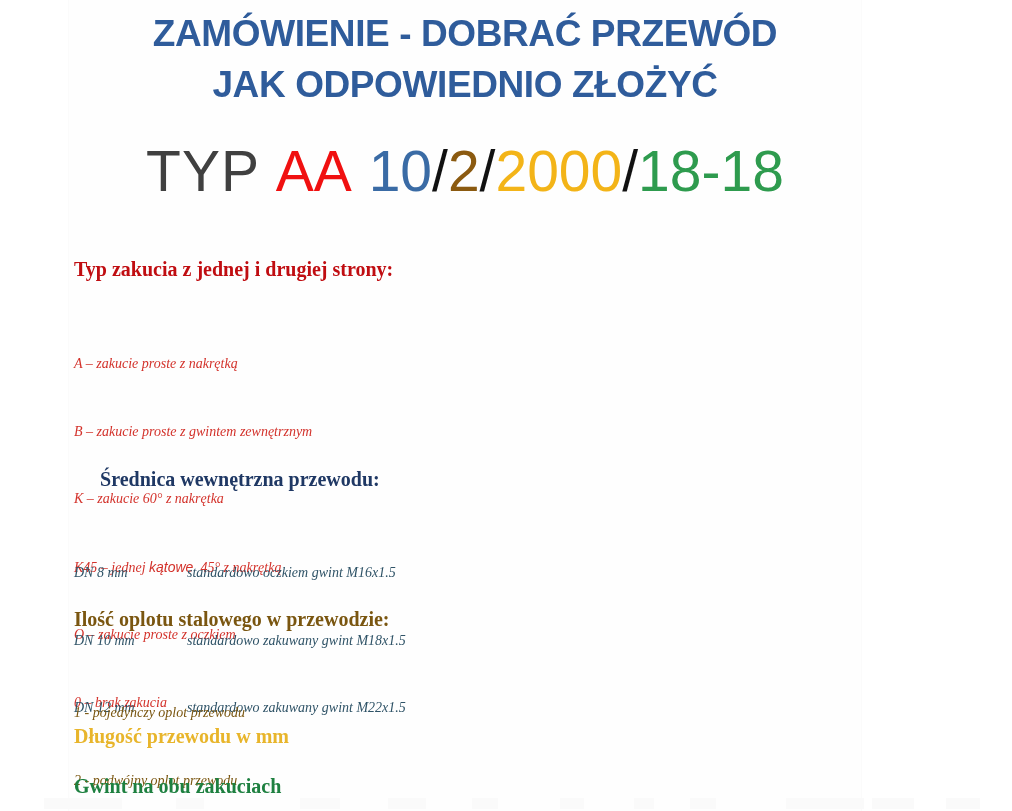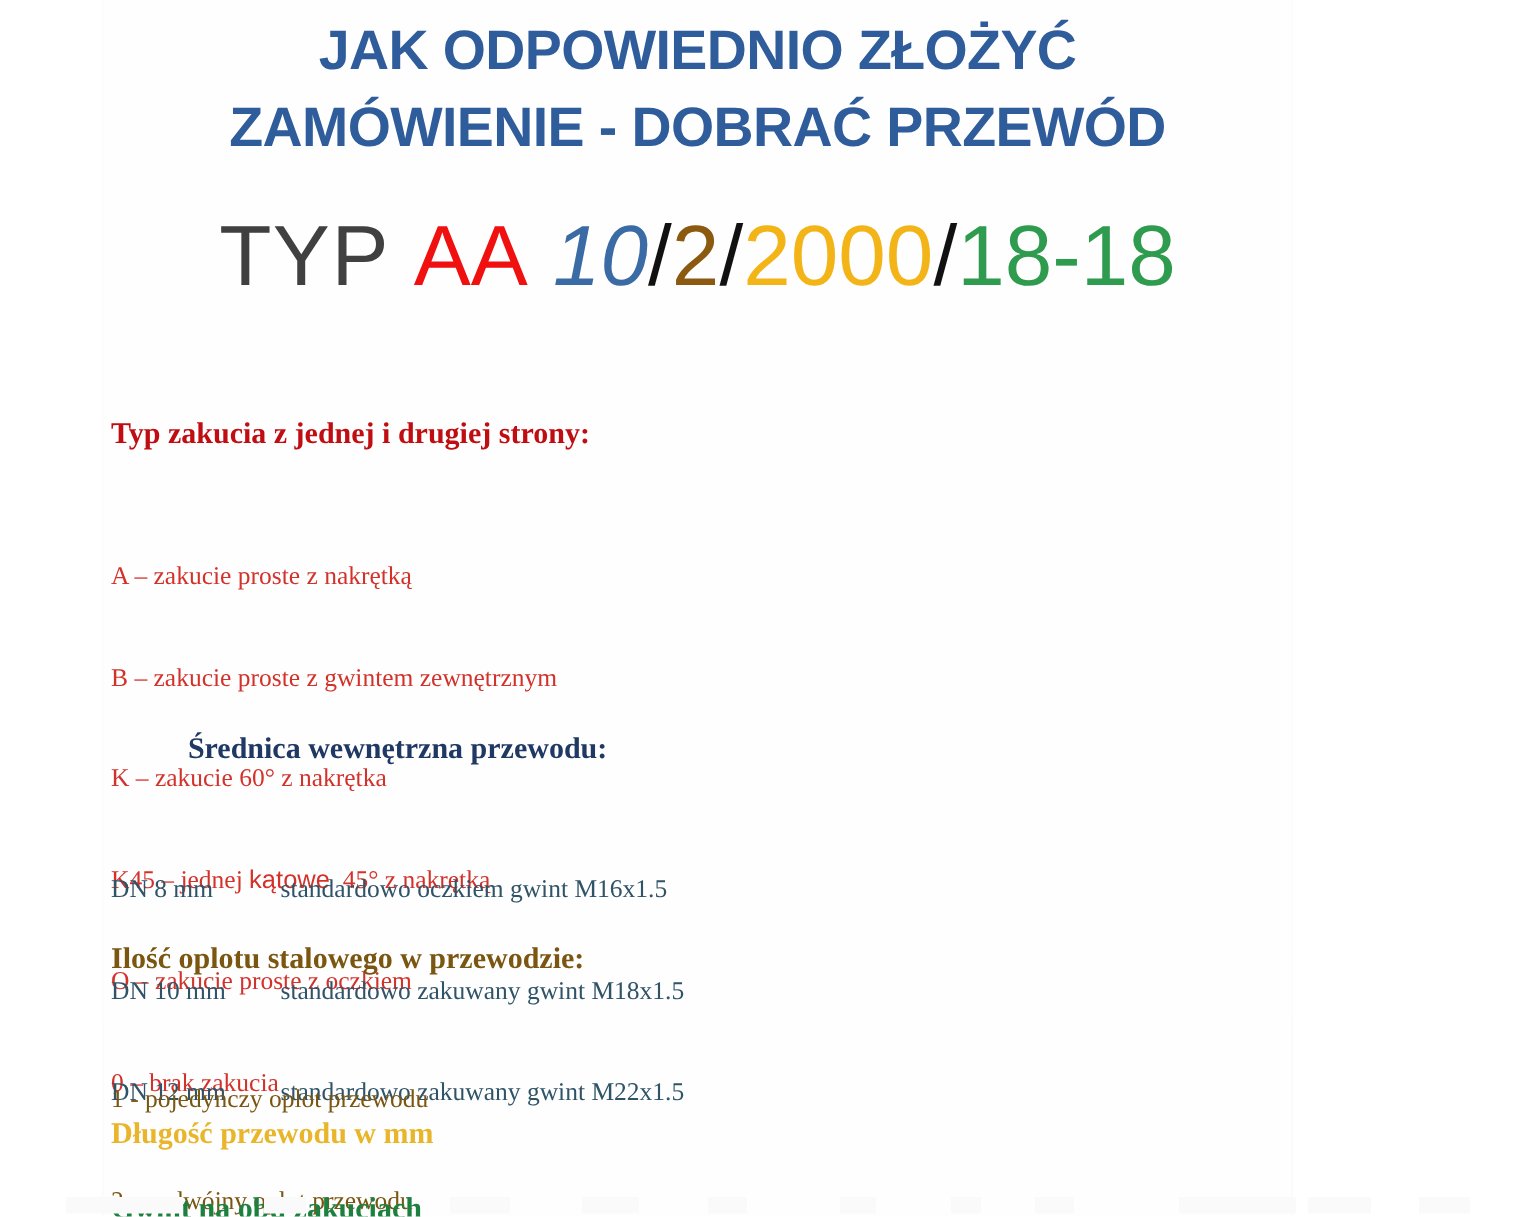--- a/index.html
+++ b/index.html
@@ -50,41 +50,42 @@
     text-align: center;
     font-family: "Liberation Sans", "DejaVu Sans", sans-serif;
     font-weight: normal;
     font-size: 57px;
     line-height: 70px;
     white-space: nowrap;
   }
   .typ-line span { display: inline; }
   .t-typ  { color: #404040; letter-spacing: 1px; }
   .t-aa   { color: #F01010; }
-  .t-dn   { color: #3A6BA5; font-style: italic; }
+  .t-dn   { color: #3A6BA5; }
   .t-sl   { color: #111111; }
   .t-br   { color: #8B5A10; }
   .t-len  { color: #F3B418; }
   .t-gw   { color: #2E9B4E; }
 
-  .section { position: absolute; left: 74px; margin-top: 20px; }
+  .section { position: absolute; left: 74px; }
 
   .sec-head {
     font-family: "Liberation Serif", "DejaVu Serif", serif;
     font-weight: bold;
     font-size: 20px;
     line-height: 24px;
     white-space: nowrap;
   }
   .sec-body {
     font-family: "Liberation Serif", "DejaVu Serif", serif;
     font-weight: normal;
-    font-size: 17px;
+    font-size: 14px;
     line-height: 22.5px;
     white-space: pre;
+    font-style: italic;
   }
   .sec-body .row { display: block; white-space: pre; }
   .sec-body .col-a { display: inline-block; width: 113px; }
 
   
   #sec-crimp       { top: 257px; }
   #sec-crimp .sec-head { color: #C00D11; }
   #sec-crimp .sec-body { color: #D3322B; margin-top: 27px; }
   .sans-inline { font-family: "Liberation Sans", "DejaVu Sans", sans-serif; }
 
@@ -118,22 +119,22 @@
     background: #fafafa;
     display: block;
   }
 </style>
 </head>
 <body>
 
 <div class="slide-panel"></div>
 
 <div class="title">
+  <span class="title-line">ZAMÓWIENIE - DOBRAĆ PRZEWÓD</span>
   <span class="title-line">JAK ODPOWIEDNIO ZŁOŻYĆ</span>
-  <span class="title-line">ZAMÓWIENIE - DOBRAĆ PRZEWÓD</span>
 </div>
 
 <div class="typ-line"><span class="t-typ">TYP </span><span class="t-aa">AA</span><span class="t-typ"> </span><span class="t-dn">10</span><span class="t-sl">/</span><span class="t-br">2</span><span class="t-sl">/</span><span class="t-len">2000</span><span class="t-sl">/</span><span class="t-gw">18-18</span></div>
 
 <div class="section" id="sec-crimp">
   <div class="sec-head">Typ zakucia z jednej i drugiej strony:</div>
   <div class="sec-body">
     <span class="row">A – zakucie proste z nakrętką</span>
     <span class="row">B – zakucie proste z gwintem zewnętrznym</span>
     <span class="row">K – zakucie 60° z nakrętka</span>

